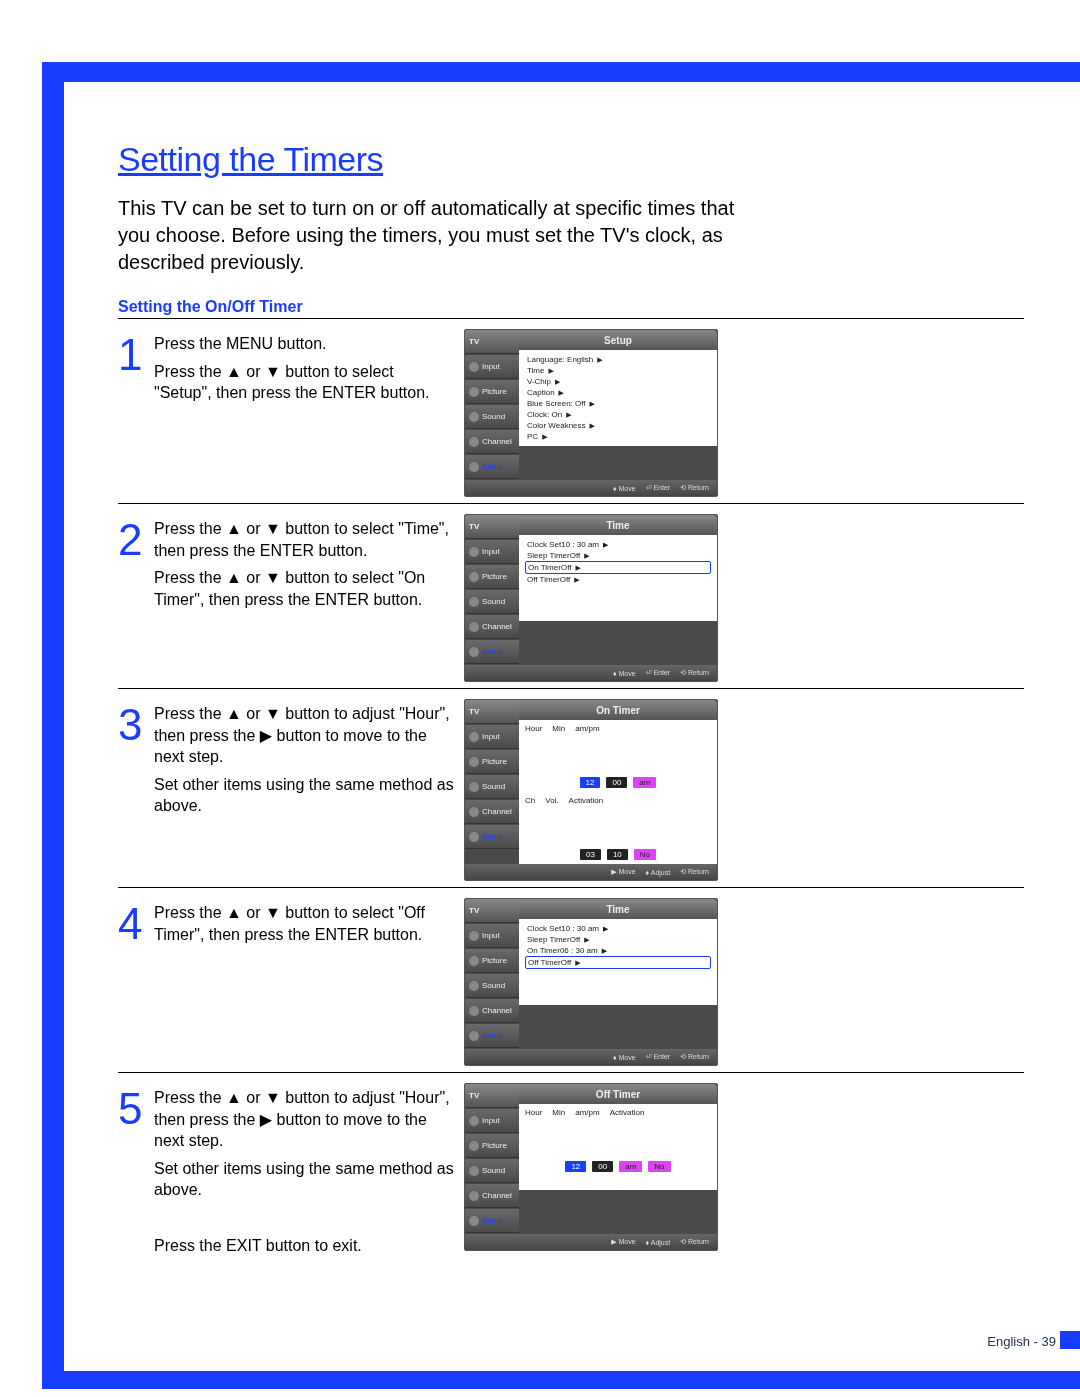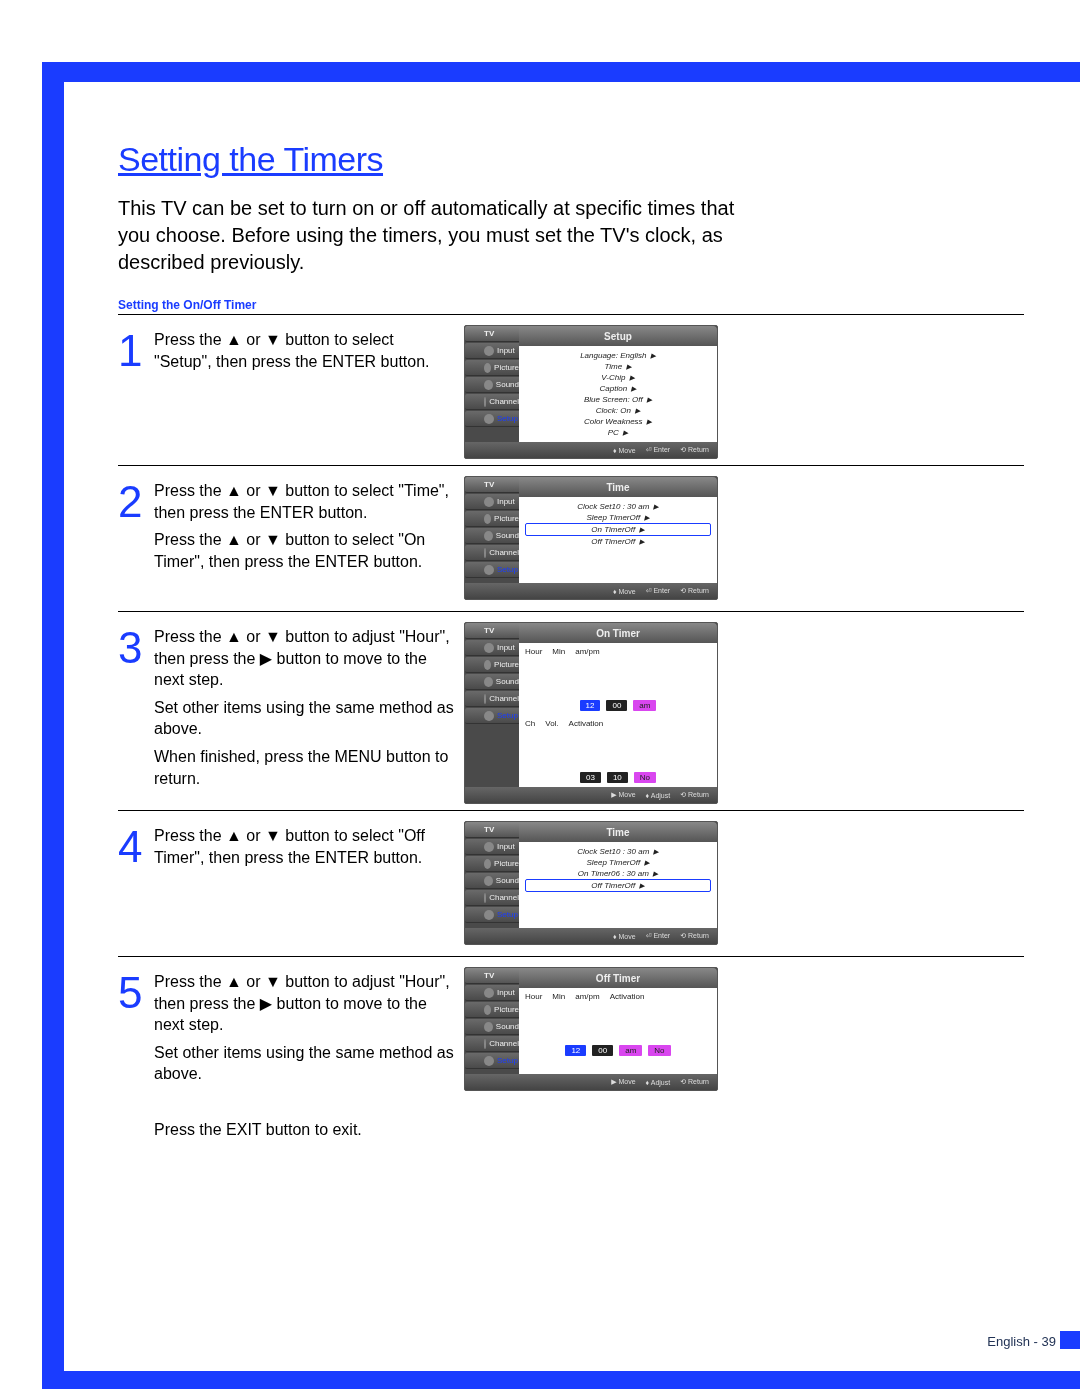--- a/index.html
+++ b/index.html
@@ -2,38 +2,38 @@
 <html><head>
 <meta charset="utf-8">
 <style>
   * { box-sizing: border-box; margin: 0; padding: 0; }
   body { font-family: Arial, Helvetica, sans-serif; width: 1080px; height: 1397px; background: #fff; position: relative; font-size: 14px; }
   .blue-frame { position: absolute; top: 62px; left: 42px; right: 0; bottom: 8px; border: 20px solid #1a3cff; border-left-width: 22px; border-right: none; border-bottom-width: 18px; background: #fff; }
   .content { position: absolute; top: 140px; left: 118px; width: 906px; }
   .title { color: #1a3cff; font-size: 34px; font-weight: 500; letter-spacing: -0.5px; margin-bottom: 16px; font-family: Arial, sans-serif; text-decoration: underline; }
   .intro { font-size: 20px; line-height: 1.35; width: 640px; margin-bottom: 22px; }
   .subhead { display:flex; align-items:flex-end; border-bottom: 1px solid #000; padding-bottom: 2px; margin-bottom: 6px; }
-  .subhead span { color: #1a3cff; font-weight: bold; font-size: 12px; }
+  .subhead span { color: #1a3cff; font-weight: bold; font-size: 16px; }
   .step { display: flex; align-items: flex-start; border-bottom: 1px solid #000; padding: 4px 0 6px; margin-bottom: 6px; min-height: 140px; }
   .step:last-of-type { border-bottom: none; }
   .step-num { color: #1a3cff; font-size: 44px; font-weight: 300; line-height: 0.9; width: 36px; padding-top: 6px; font-family: Arial, sans-serif; }
   .step-text { flex: 1; font-size: 16px; line-height: 1.35; padding-right: 10px; padding-top: 4px; max-width: 310px; }
   .step-text p { margin-bottom: 6px; }
   .screenshot-box { width: 254px; flex-shrink: 0; }
   .osd { width: 254px; background: #4a4a4a; border-radius: 2px; border: 1px solid #555; font-size: 9px; color: #ddd; }
   .osd-top { display: flex; }
   .osd-tabs { width: 54px; display:flex; flex-direction:column; }
-  .osd-tab { height: 16px; display:flex; align-items:center; padding-left:19px; background: linear-gradient(#6a6a6a,#4a4a4a); border-bottom:1px solid #333; font-size:8px; color:#eee; border-radius: 2px 0 0 2px; margin-bottom:1px; }
+  .osd-tab { height: 24px; display:flex; align-items:center; padding-left:4px; background: linear-gradient(#6a6a6a,#4a4a4a); border-bottom:1px solid #333; font-size:8px; color:#eee; border-radius: 2px 0 0 2px; margin-bottom:1px; }
   .osd-tab.tv { background: linear-gradient(#888,#555); font-weight:bold; }
   .osd-tab.sel { color: #1a3cff; }
   .osd-tab-icon { width:10px; height:10px; background:#888; border-radius:50%; margin-right:3px; display:inline-block; }
   .osd-right { flex:1; display:flex; flex-direction:column; }
   .osd-title { height: 20px; background: linear-gradient(#888,#555); display:flex; align-items:center; justify-content:center; font-weight:bold; font-size:10px; border-radius: 0 4px 0 0; color:#eee;}
   .osd-body { background:#fff; color:#222; padding:4px 6px; min-height:86px; font-size:8px; }
-  .osd-row { display:flex; justify-content:center; padding:1px 2px; align-items:center;font-style:italic; }
+  .osd-row { display:flex; justify-content:flex-start; padding:1px 2px; align-items:center; }
   .osd-row .tri { font-size:7px; color:#222; margin-left:4px;}
   .osd-row.highlight { border:1px solid #1a3cff; border-radius:2px; }
   .osd-footer { height:16px; background: linear-gradient(#666,#444); display:flex; align-items:center; justify-content:flex-end; gap:10px; padding-right:8px; font-size:7px; color:#ddd; }
   .osd-footer span::before { content:""; }
   .hdr-cells { display:flex; gap:10px; justify-content:flex-start; margin-bottom:4px; font-size:8px; }
   .val-cells { display:flex; gap:6px; justify-content:center; }
   .val-cell { background:#222; color:#fff; padding:1px 6px; font-size:8px; border-radius:1px;margin-top:40px; }
   .val-cell.sel { background:#1a3cff; }
   .val-cell.light { background:#d946ef; color:#222; }
   .footer-page { position:absolute; bottom: 48px; right: 24px; font-size: 13px; color:#235; }
@@ -47,20 +47,21 @@
 <div class="content">
   <div class="title">Setting the Timers</div>
   <div class="intro">This TV can be set to turn on or off automatically at specific times that you choose. Before using the timers, you must set the TV's clock, as described previously.</div>
   <div class="subhead">
     <span>Setting the On/Off Timer</span>
   </div>
   <div id="steps">
       <div class="step">
         <div class="step-num">1</div>
         <div class="step-text">
+          <p>Press the MENU button.</p>
           <p>Press the ▲ or ▼ button to select "Setup", then press the ENTER button.</p>
         </div>
         <div class="screenshot-box">
           <div class="osd">
             <div class="osd-top">
               <div class="osd-tabs">
                 <div class="osd-tab tv">
                   <span>TV</span>
                 </div>
                 <div class="osd-tab">
@@ -192,21 +193,20 @@
               <span>⟲ Return</span>
             </div>
           </div>
         </div>
       </div>
       <div class="step">
         <div class="step-num">3</div>
         <div class="step-text">
           <p>Press the ▲ or ▼ button to adjust "Hour", then press the ▶ button to move to the next step.</p>
           <p>Set other items using the same method as above.</p>
-          <p>When finished, press the MENU button to return.</p>
         </div>
         <div class="screenshot-box">
           <div class="osd">
             <div class="osd-top">
               <div class="osd-tabs">
                 <div class="osd-tab tv">
                   <span>TV</span>
                 </div>
                 <div class="osd-tab">
                   <span class="osd-tab-icon"></span>

